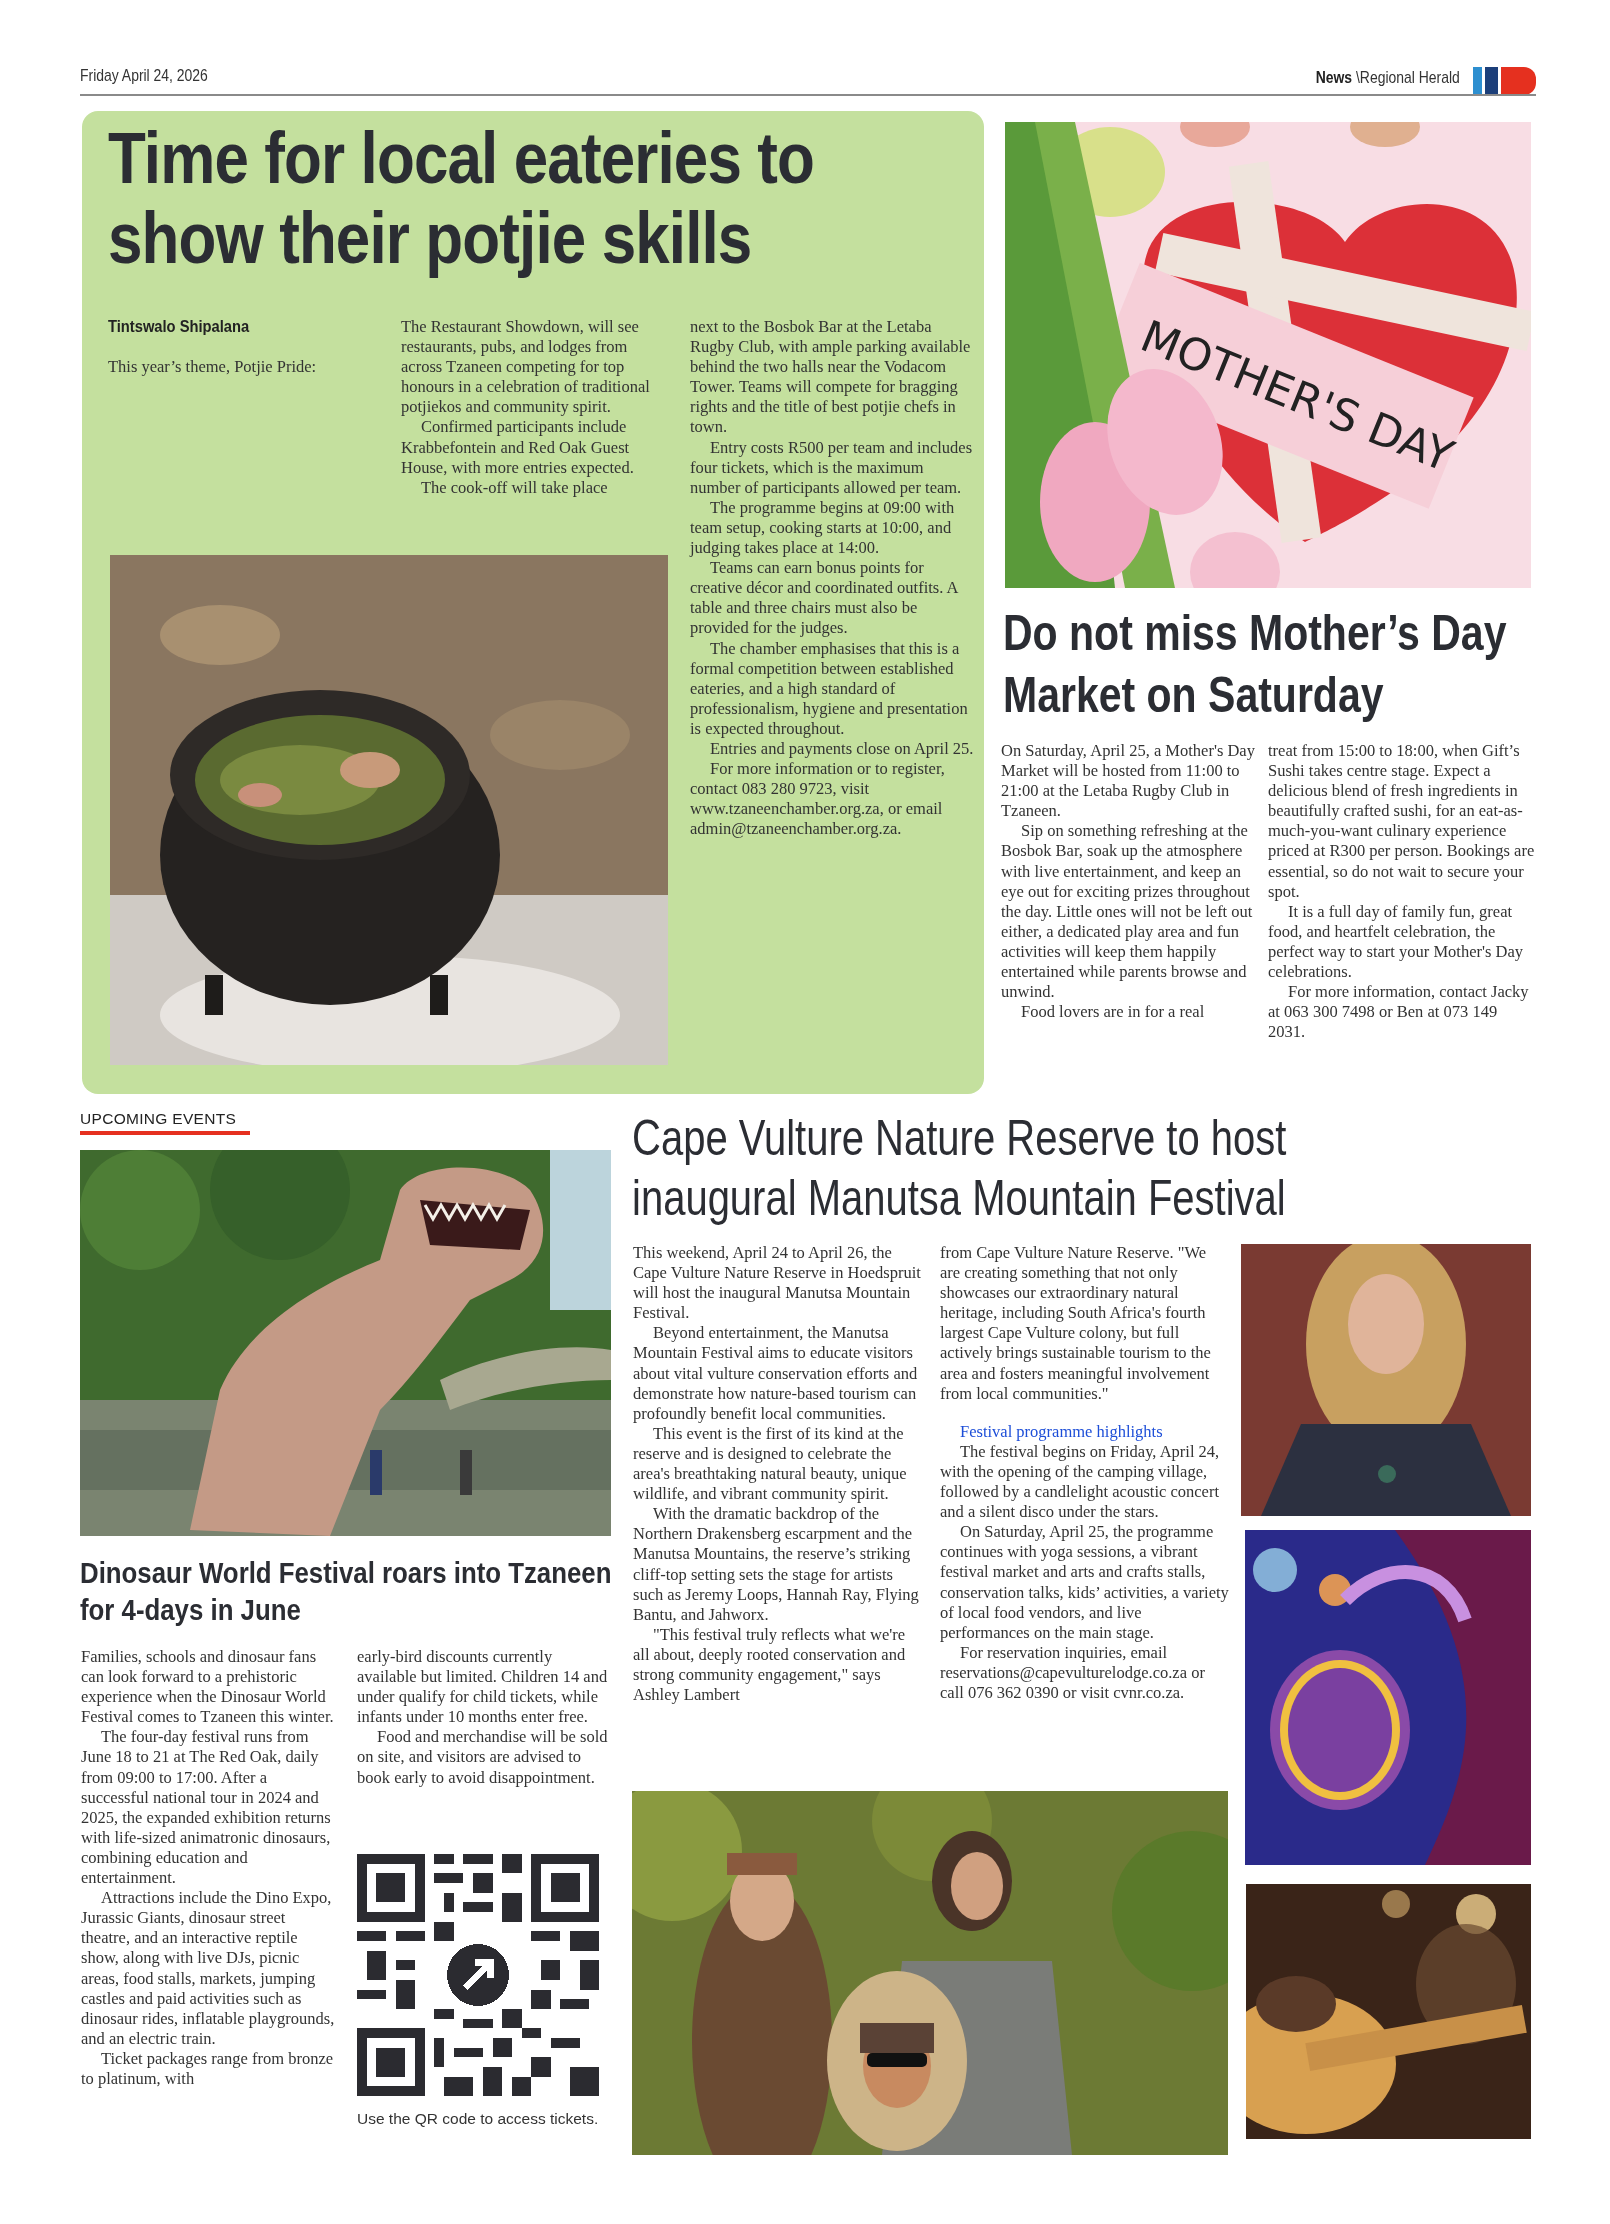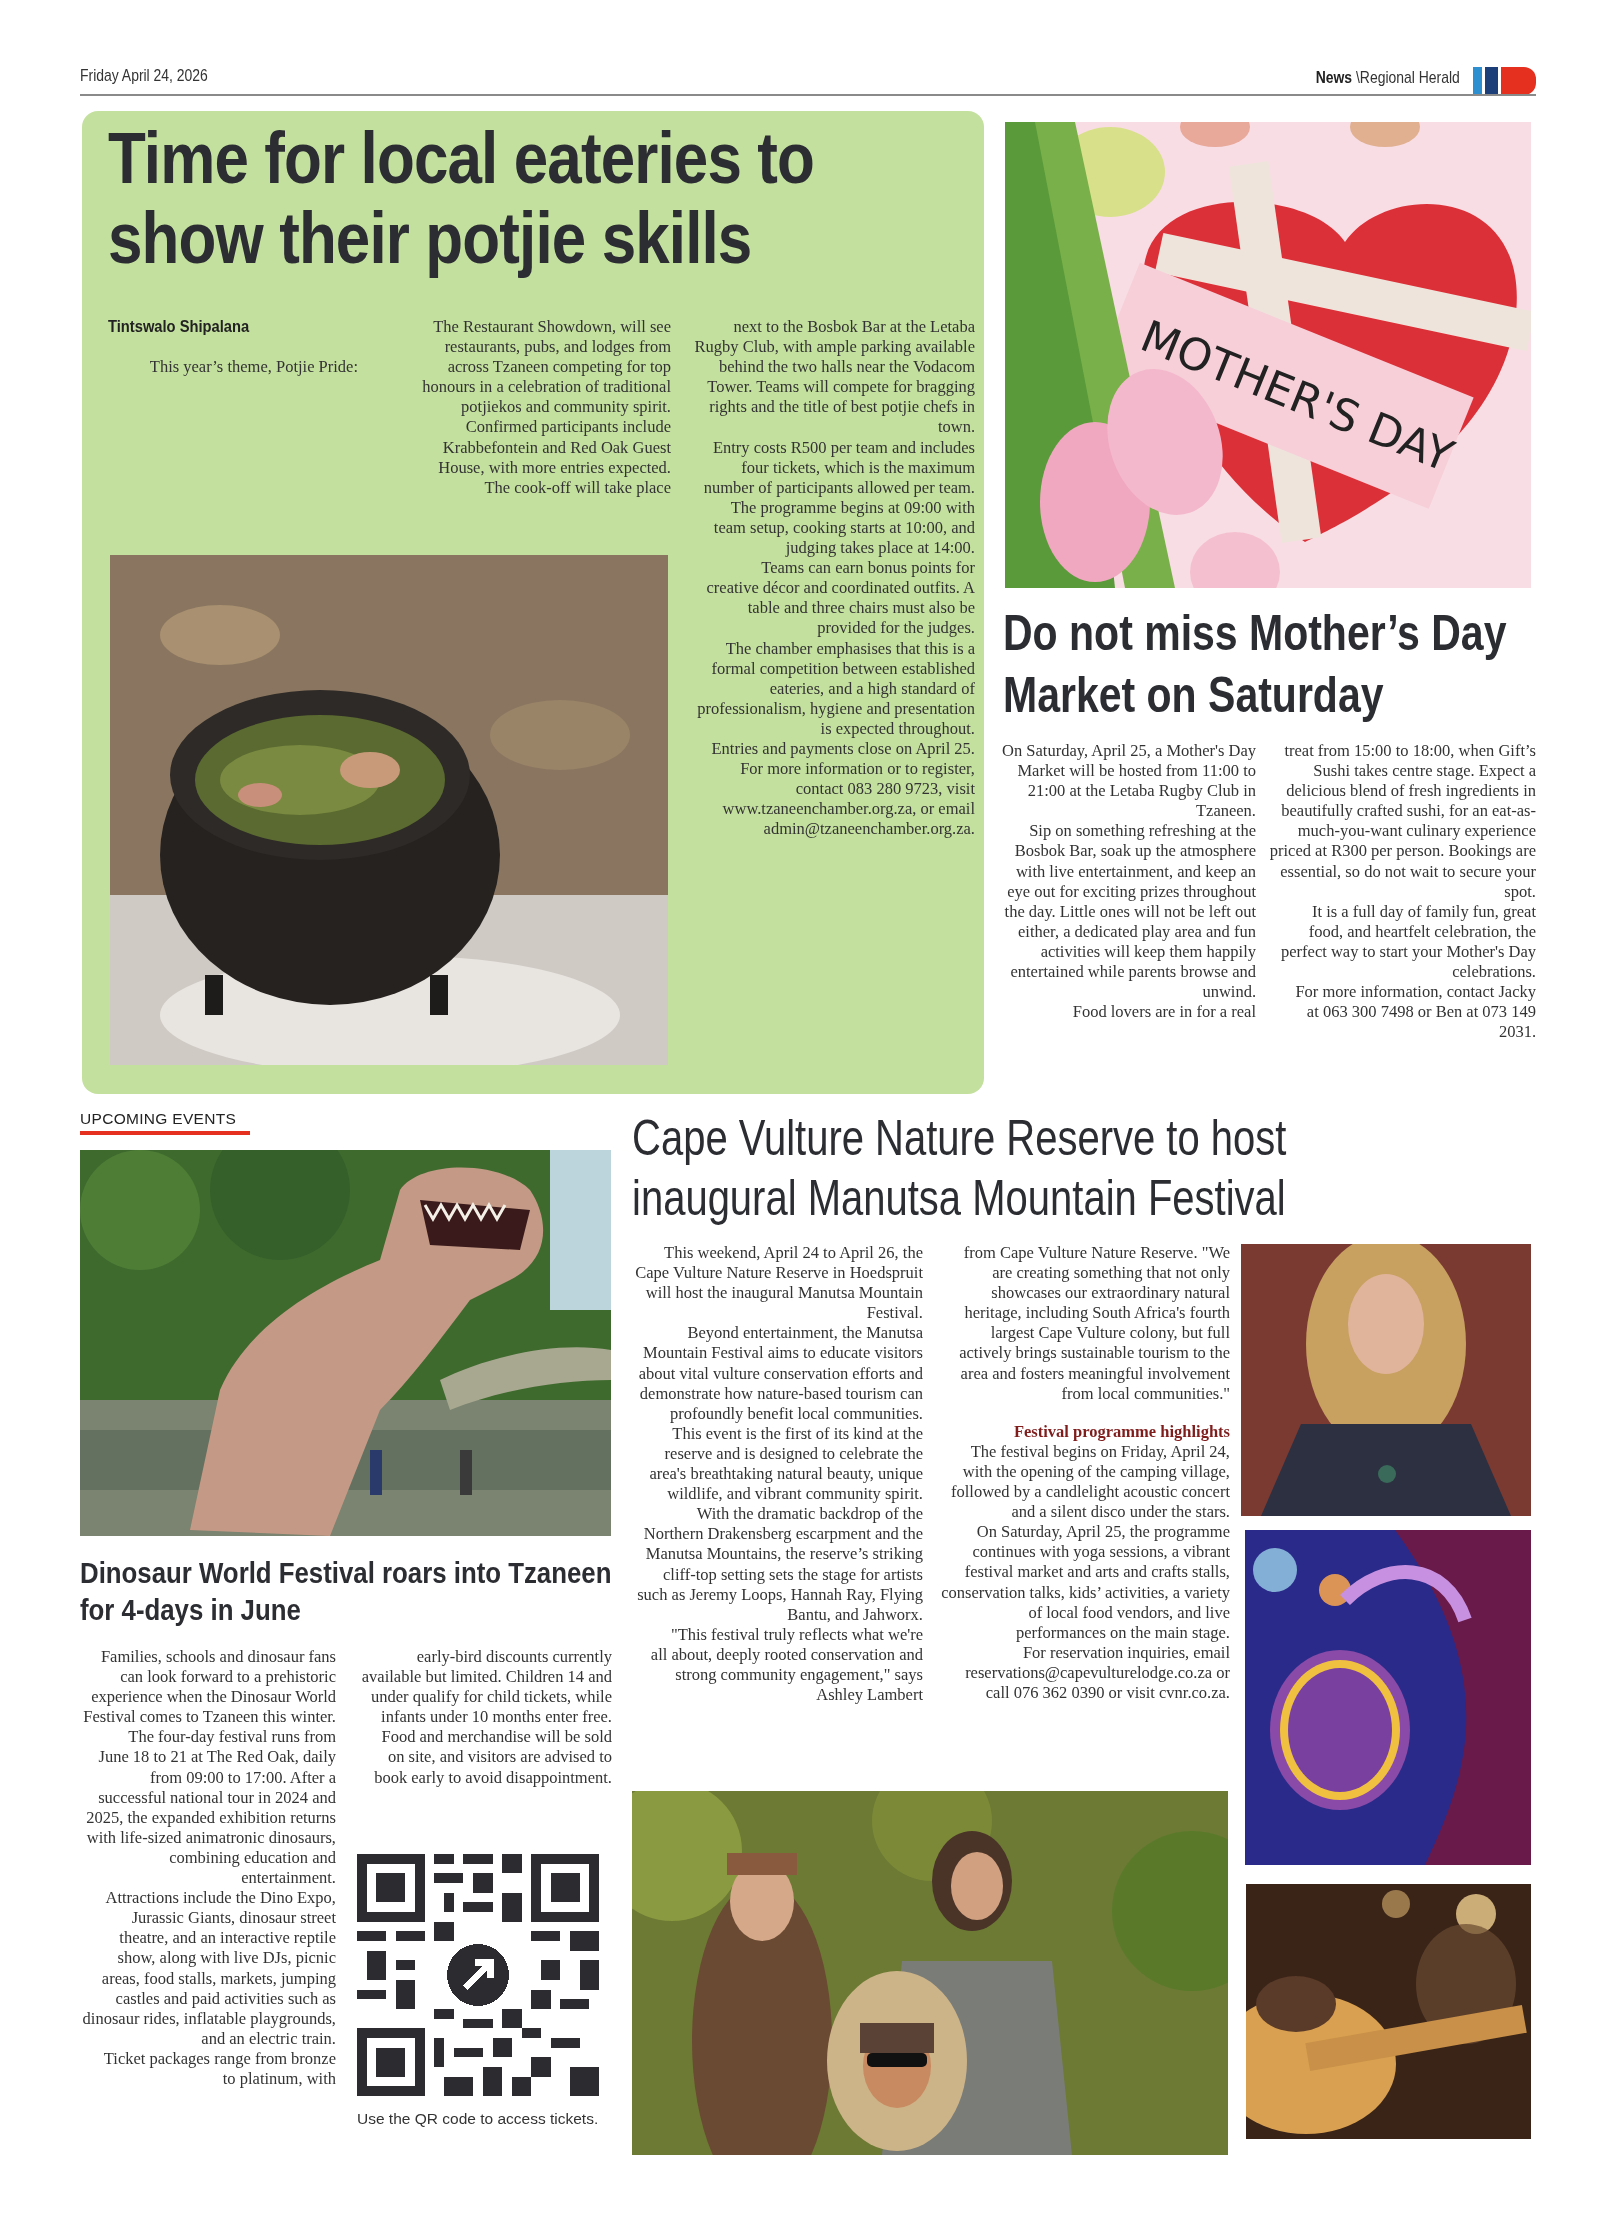--- a/index.html
+++ b/index.html
@@ -16,24 +16,24 @@
   .logo { left: 1473px; top: 67px; height: 28px; width: 63px; }
   .logo .b1 { position:absolute; left:0; top:0; width:9px; height:28px; background:#2d8fd0; }
   .logo .b2 { position:absolute; left:12px; top:0; width:13px; height:28px; background:#1c3f7a; }
   .logo .b3 { position:absolute; left:28px; top:0; width:35px; height:28px; background:#e5301f; border-radius: 0 12px 12px 0; }
 
   
   .green-box { left: 82px; top: 111px; width: 902px; height: 983px; background: #c4e09e; border-radius: 16px; }
   .h-potjie { left: 108px; top: 118px; width: 860px; font-family: "Liberation Sans", sans-serif; font-size: 72px; line-height: 80px; color: #2b2d33; letter-spacing: -1px; transform: scaleX(0.86); transform-origin: left top; width: 1000px; }
   .byline { left: 108px; top: 318px; font-family: "Liberation Sans", sans-serif; font-weight: bold; font-size: 16px; color: #222; transform: scaleX(0.92); transform-origin:left top; }
 
-  .col { font-size: 16.5px; line-height: 20.1px; color: #333; text-align: right; }
+  .col { font-size: 16.5px; line-height: 20.1px; color: #333; }
   .col p { text-indent: 0; }
   .col p + p { text-indent: 20px; }
-  .col .sub { font-weight: bold; text-indent: 20px; margin-top: 18px; color: #7f1d1d; }
+  .col .sub { font-weight: normal; text-indent: 20px; margin-top: 18px; color: #1d4ed8; }
 
   .pc1 { left: 108px; top: 357px; width: 250px; }
   .pc2 { left: 401px; top: 317px; width: 270px; }
   .pc3 { left: 690px; top: 317px; width: 285px; }
 
   .img { overflow: hidden; }
   .img-potjie { left: 110px; top: 555px; width: 558px; height: 510px; background: radial-gradient(ellipse at 45% 55%, #2a2522 0 28%, transparent 29%), radial-gradient(ellipse at 40% 45%, #6d7a3c 0 18%, transparent 19%), linear-gradient(180deg,#7c6a55 0%,#8c7a60 40%,#b4aca0 80%,#e4e0dc 100%); }
 
   
   .img-mothers { left: 1005px; top: 122px; width: 526px; height: 466px; background: #f6d6de; }

